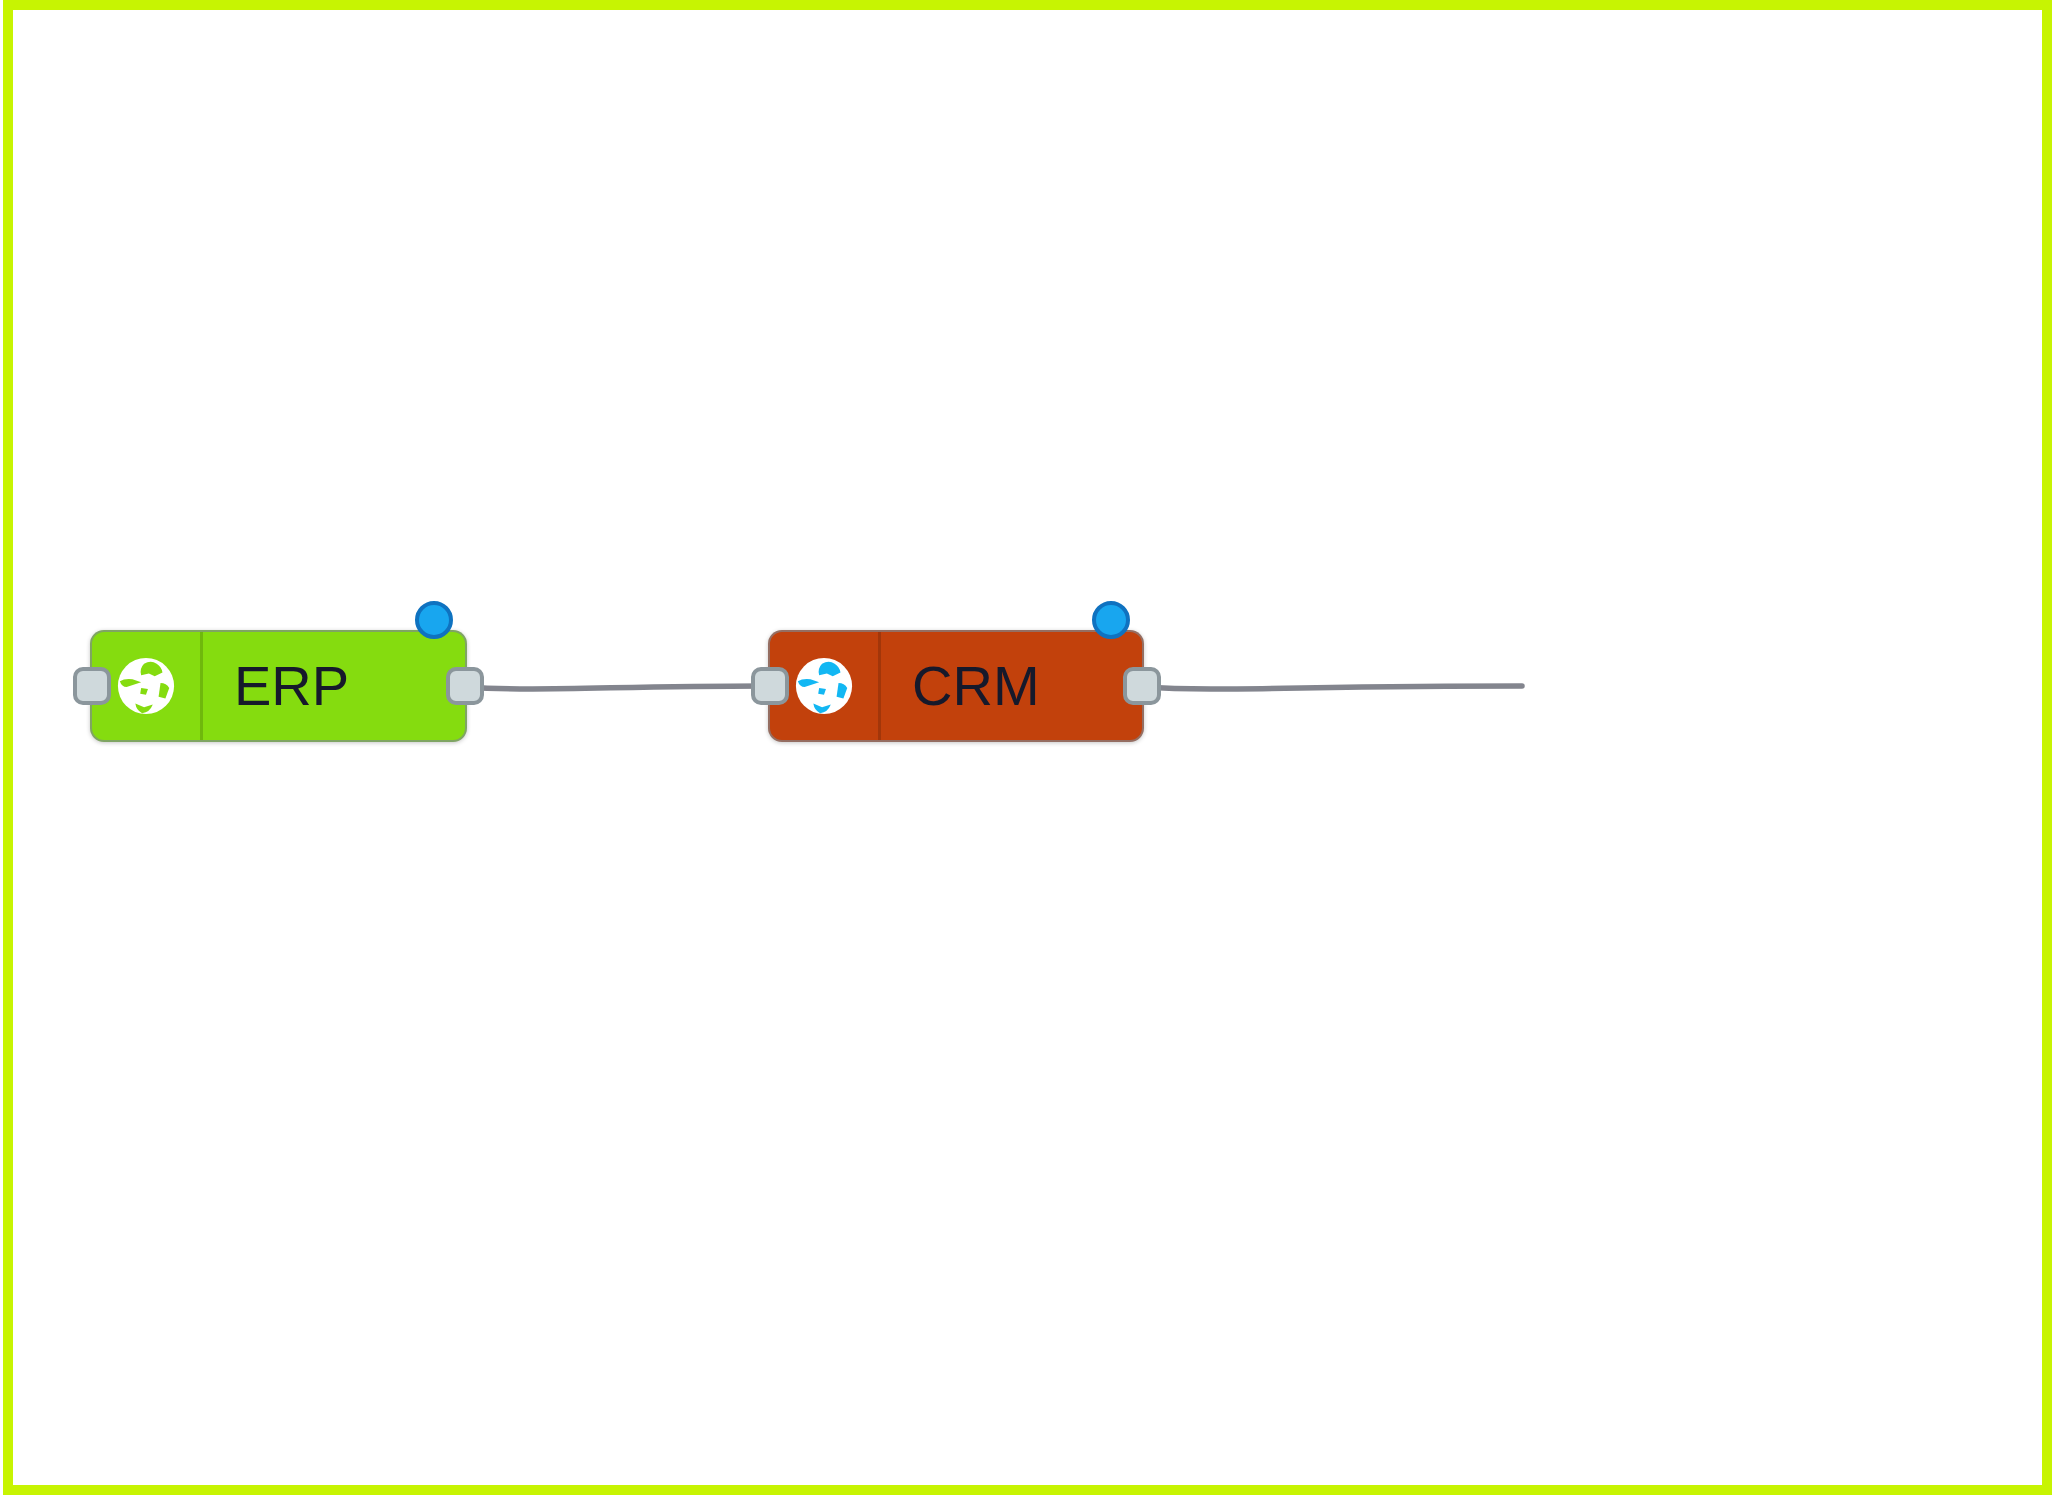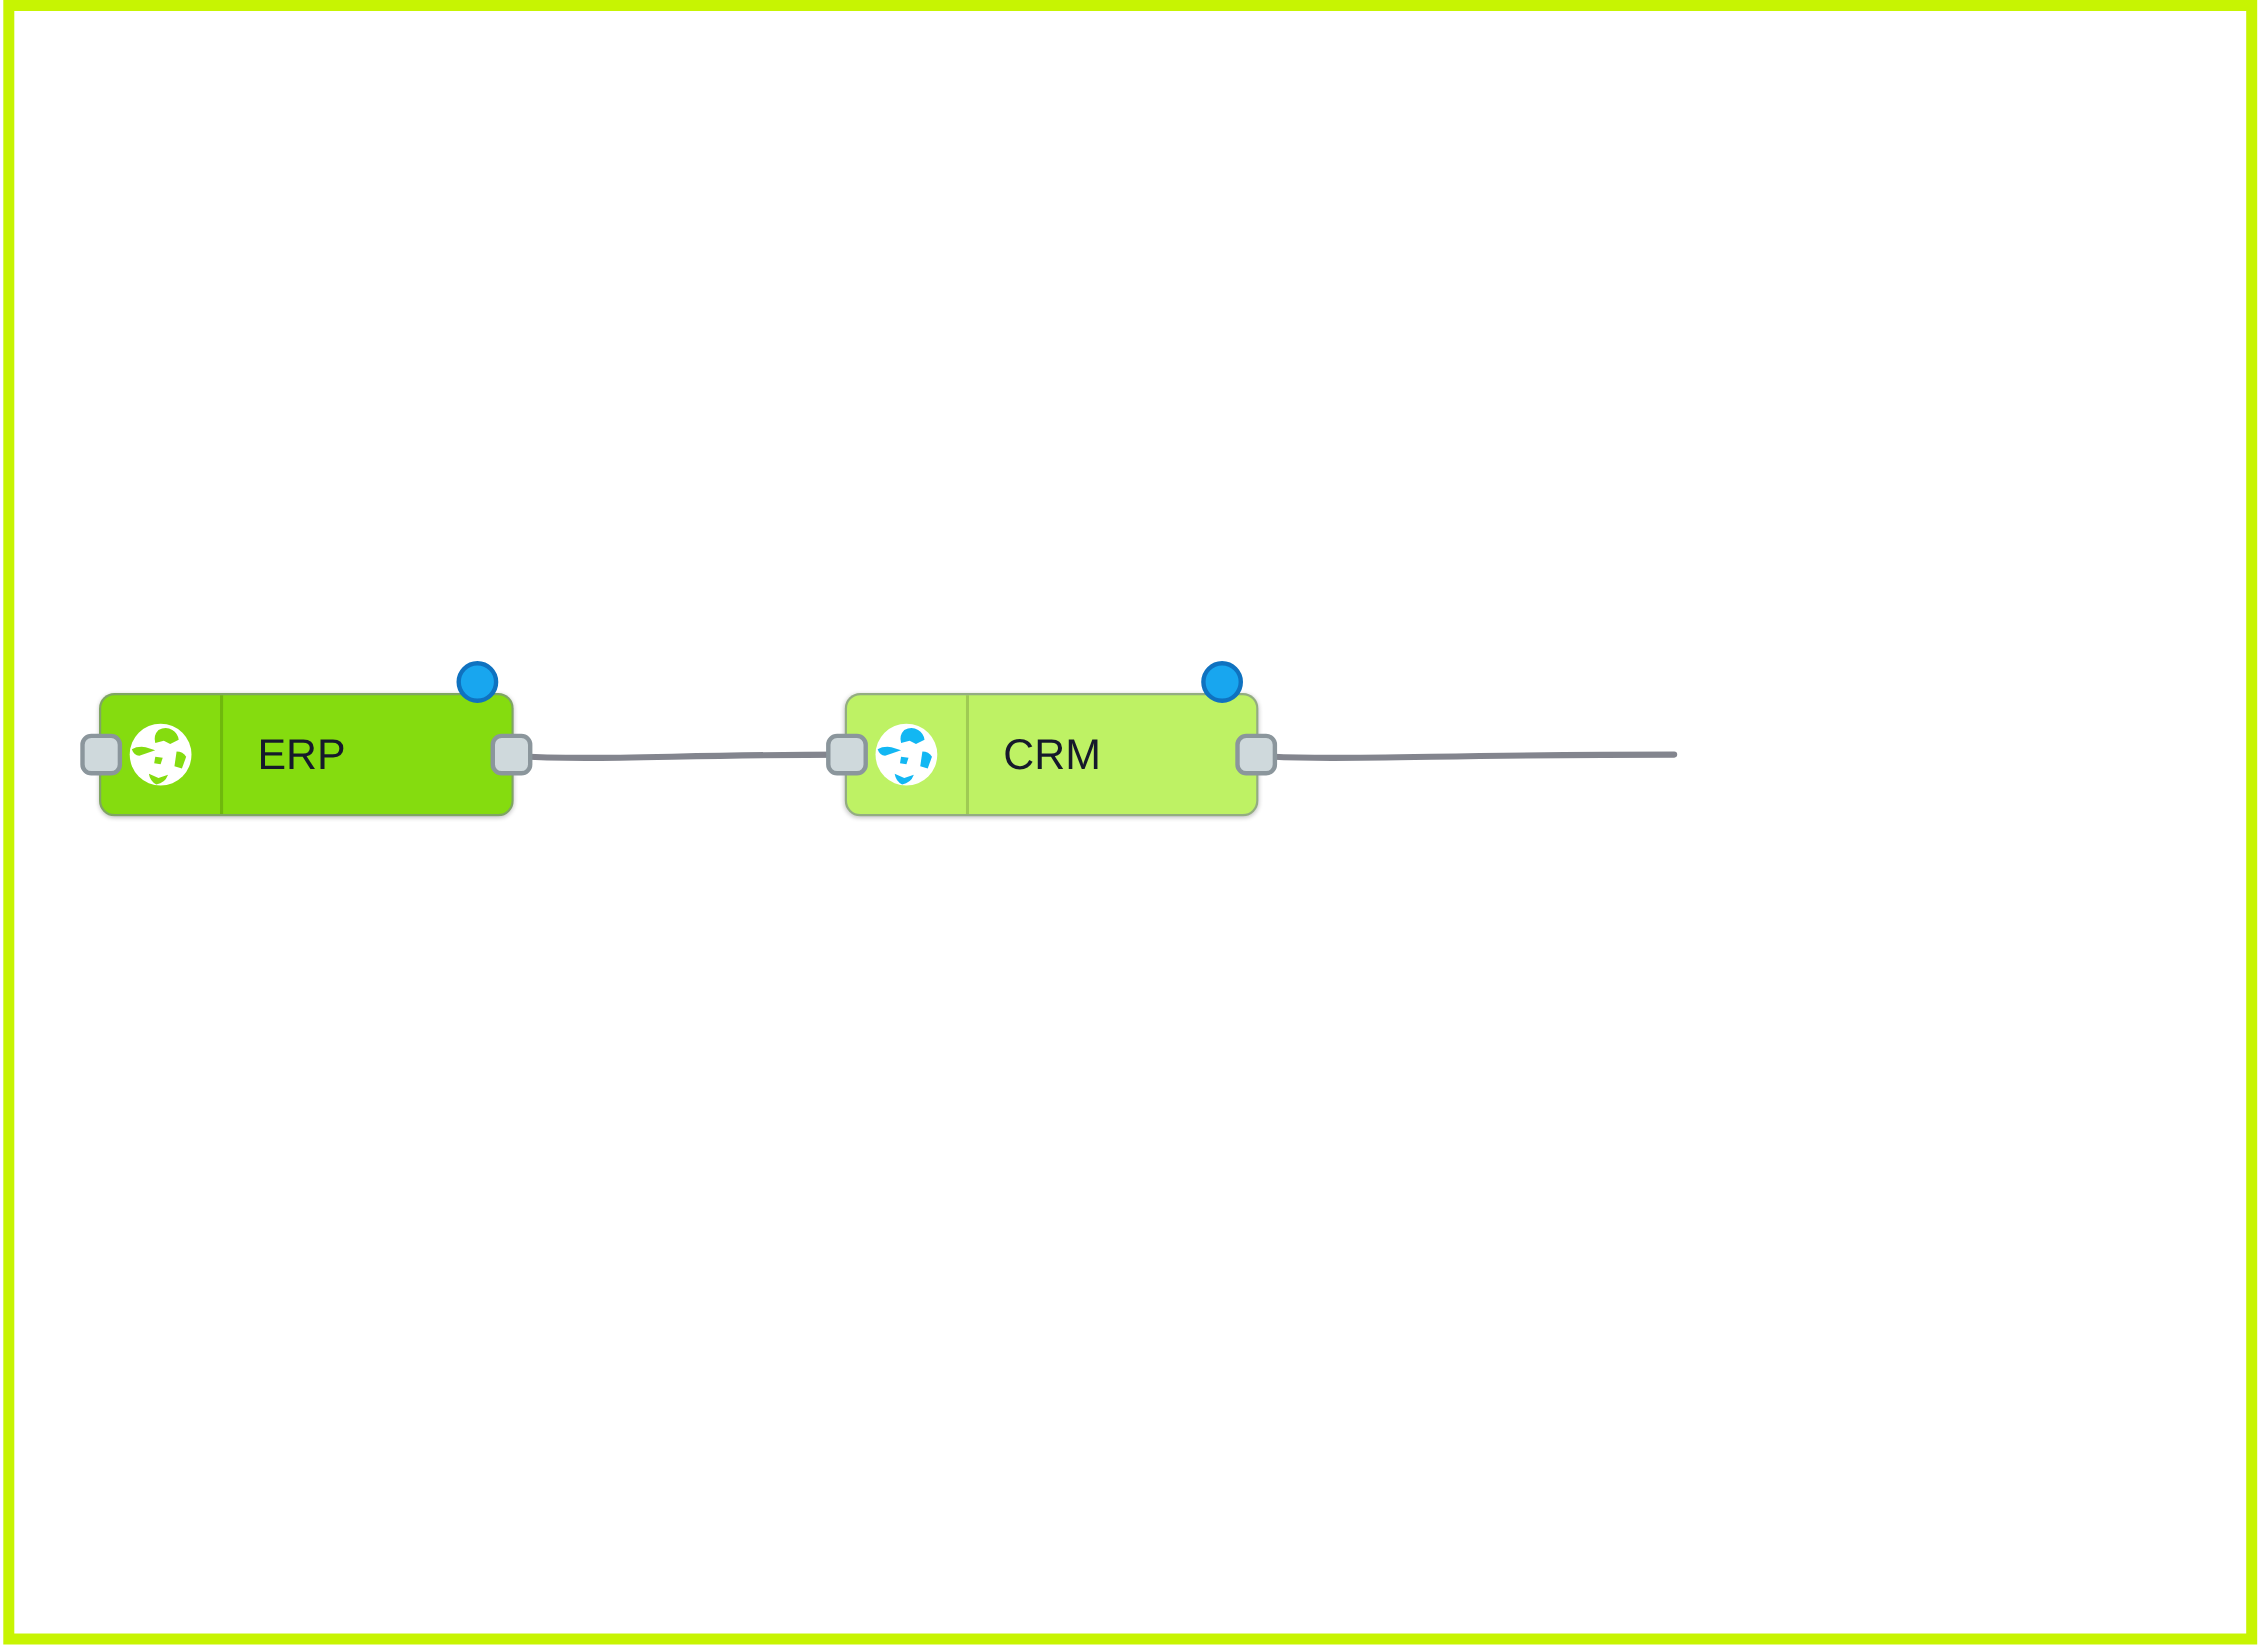--- a/index.html
+++ b/index.html
@@ -21,21 +21,21 @@
   .node-erp{left:90px;top:630px;width:377px;}
   .node-crm{left:768px;top:630px;width:376px;}
   .node-genai{left:1522px;top:629px;width:453px;}
 
   .icon-box{position:absolute;left:0;top:0;bottom:0;width:108px;
             border-right:3px solid rgba(0,0,0,0.16);
             border-radius:12px 0 0 12px;
             display:flex;align-items:center;justify-content:center;}
   .icon-box svg{width:62px;height:62px;display:block;}
 
-  .node-label{margin-left:142px;font-size:39px;font-weight:500;
+  .node-label{margin-left:142px;font-size:56px;font-weight:500;
               color:#16192b;line-height:1;letter-spacing:0;white-space:nowrap;}
 
   .port{position:absolute;width:38px;height:38px;top:35px;
         border-radius:10px;box-sizing:border-box;
         border:4px solid #8b969c;background:#cfd9dc;z-index:3;}
   .port-left{left:-19px;}
   .port-right{right:-19px;}
 
   .status-dot{position:absolute;width:38px;height:38px;top:-31px;right:12px;
               border-radius:50%;box-sizing:border-box;
@@ -73,21 +73,21 @@
       <svg viewBox="0 0 64 64">
           <use href="#globe"></use>
         </svg>
     </div>
     <div class="node-label">ERP</div>
     <div class="port port-left" style="background: rgb(207, 217, 220); border-color: rgb(139, 150, 156);"></div>
     <div class="port port-right" style="background: rgb(207, 217, 220); border-color: rgb(139, 150, 156);"></div>
     <div class="status-dot" style="background: rgb(24, 166, 239); border-color: rgb(15, 114, 192);"></div>
   </div>
 
-  <div class="node node-crm" style="background: #bef264;">
+  <div class="node node-crm" style="background: #c2410c;">
     <div class="icon-box" style="color: rgb(18, 183, 243);">
       <svg viewBox="0 0 64 64">
           <use href="#globe"></use>
         </svg>
     </div>
     <div class="node-label">CRM</div>
     <div class="port port-left" style="background: rgb(207, 217, 220); border-color: rgb(139, 150, 156);"></div>
     <div class="port port-right" style="background: rgb(207, 217, 220); border-color: rgb(139, 150, 156);"></div>
     <div class="status-dot" style="background: rgb(24, 166, 239); border-color: rgb(15, 114, 192);"></div>
   </div>

